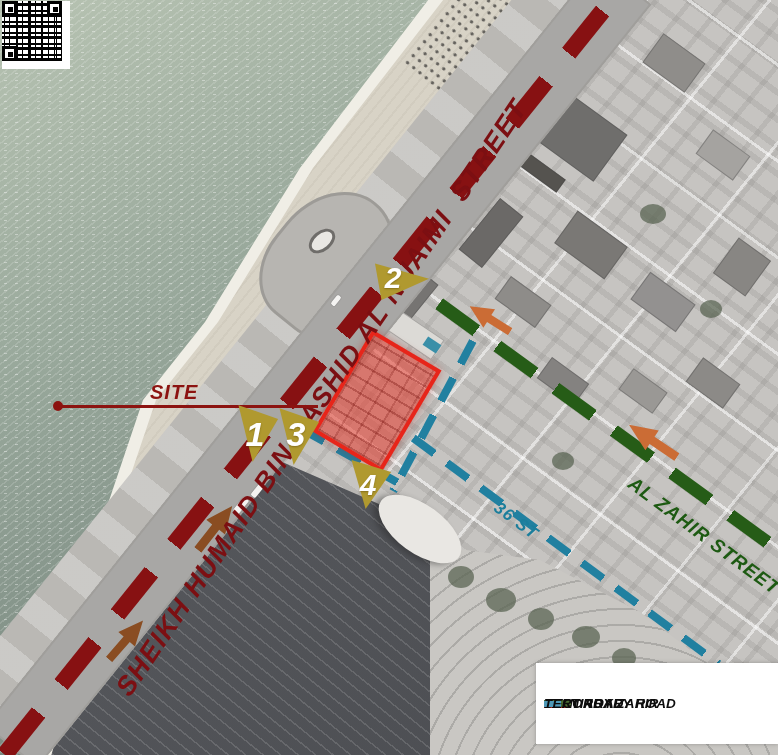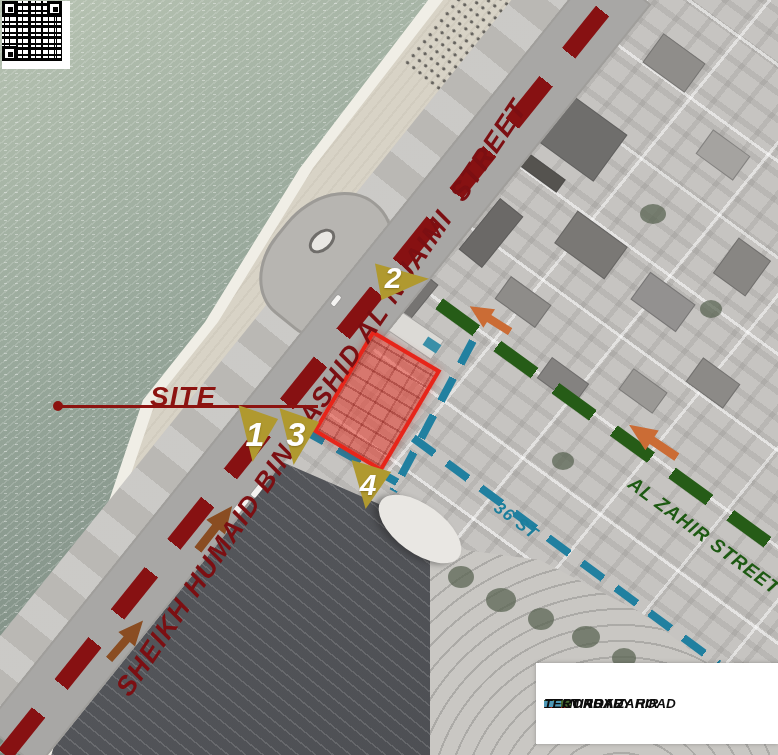--- a/index.html
+++ b/index.html
@@ -55,21 +55,21 @@
   .dash-main{background-image:repeating-linear-gradient(90deg,#871112 0 54px, transparent 54px 90px);}
   .dash-sec{background-image:repeating-linear-gradient(90deg,#265c17 0 46px, transparent 46px 72px);}
   .dash-ter{background-image:repeating-linear-gradient(90deg,#2180a0 0 26px, transparent 26px 42px);}
 
   
   .rot-label{font-style:italic;font-weight:bold;text-align:center;white-space:pre;
     transform:translate(-50%,-50%) rotate(var(--r));letter-spacing:1.5px;}
   .lbl-main{font-size:27px;color:#7c0f12;}
   .lbl-sec{font-size:19px;color:#1d5a12;letter-spacing:1px;}
   .lbl-ter{font-size:17px;color:#1b7e9c;letter-spacing:1px;}
-  .site-label{font-style:italic;font-weight:bold;font-size:28px;color:#8c1310;letter-spacing:1px;}
+  .site-label{font-style:italic;font-weight:bold;font-size:20px;color:#8c1310;letter-spacing:1px;}
   .site-line{background:#8c1310;}
   .site-dot{width:10px;height:10px;border-radius:50%;background:#8c1310;}
 
   
   .site{left:377px;top:401px;width:80px;height:118px;
     transform:translate(-50%,-50%) rotate(30.5deg);
     background:rgba(229,57,42,.55);border:4px solid #e7251a;
     background-image:
       repeating-linear-gradient(0deg, rgba(110,8,4,.30) 0 2px, transparent 2px 13px),
       repeating-linear-gradient(90deg, rgba(110,8,4,.22) 0 2px, transparent 2px 17px);

